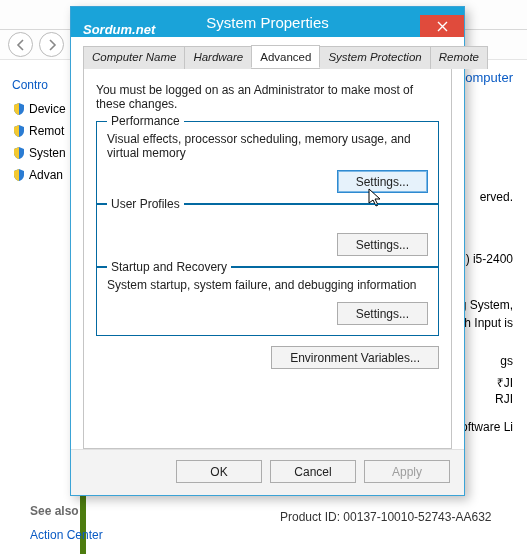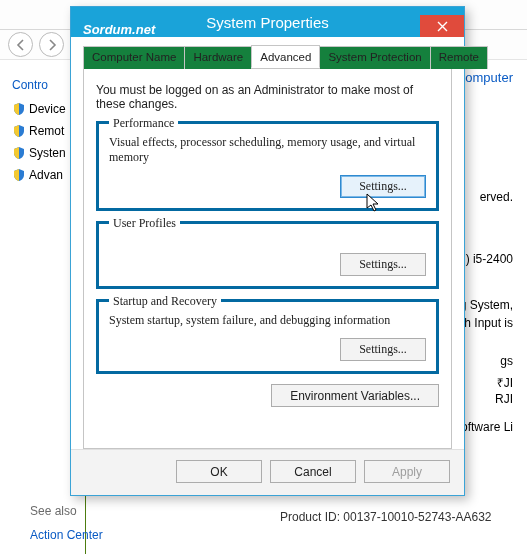--- a/index.html
+++ b/index.html
@@ -34,33 +34,33 @@
   .nav-btn {
     width:25px; height:25px; border-radius:50%;
     border:1px solid #bbb; display:flex;align-items:center;justify-content:center;
     color:#777;
     background:#fff;
   }
   .bg-body { display:flex; height:calc(100% - 60px); }
   .bg-left {
     width:86px; min-width:86px;
     padding:18px 6px 6px 12px;
-    border-right:1px solid #4d7c0f;
+    border-right:6px solid #4d7c0f;
   }
   .bg-left .hdr { color:#0a5bc4; margin-bottom:10px; }
   .bg-left .lnk { color:#000000; margin:8px 0; display:flex; align-items:flex-end; gap:3px; }
   .shield { width:14px; height:14px; }
   .bg-right { flex:1; padding:10px 14px; position:relative; }
   .bg-right .r1 { color:#0a5bc4; font-size:13px; position:absolute; right:14px; top:10px;margin-left:26px;}
   .bg-right .rblk { position:absolute; right:14px; }
   .bg-bottom {
     position:absolute; left:0; right:0; bottom:0;
     padding:8px 14px 12px 30px;
   }
-  .see-also { color:#6a6a6a; margin-bottom:10px;}
+  .see-also { color:#6a6a6a; margin-bottom:10px;font-weight:bold;}
   .ac { color:#0a5bc4; }
   .activ {
     position:absolute; bottom:64px; left:240px; right:14px;
     color:#0a5bc4; font-size:12px; overflow:hidden;
     white-space:nowrap;
   }
   .activ .gray { color:#555; }
   .pid { position:absolute; bottom:30px; left:280px; color:#333; }
 
   
@@ -108,36 +108,35 @@
     margin-right:-1px;
     white-space:nowrap;
   }
   .tab.active {
     background:#fff;
     top:0;
     padding-top:5px;
     border-bottom:1px solid #fff;
     z-index:2;
   }
-  .tab:not(.active){ background:#15803d;}
+  .tab:not(.active){ background:#e5e5e5;font-style:italic;}
   .tab-page {
     border:1px solid #c5c5c5;
     border-top:none;
     padding:10px 12px;
     height:380px;
     position:relative;
     background:#fff;
   }
   .instr { margin:4px 0 10px 0; color:#222; }
   .group {
-    border:3px solid #0369a1;
+    border:1px solid #0369a1;
     padding:4px 10px 10px 10px;
-    margin-bottom:10px;
+    margin-bottom:0;
     position:relative;
-    font-family:Liberation Serif, serif;
   }
   .group-title {
     position:relative;
     top:-12px; background:#fff;
     display:inline-block; padding:0 4px;
     color:#222;
   }
   .group-desc { margin-top:-8px; color:#222; }
   .row-right { display:flex; justify-content:flex-end; margin-top:10px; }
   button.win {

